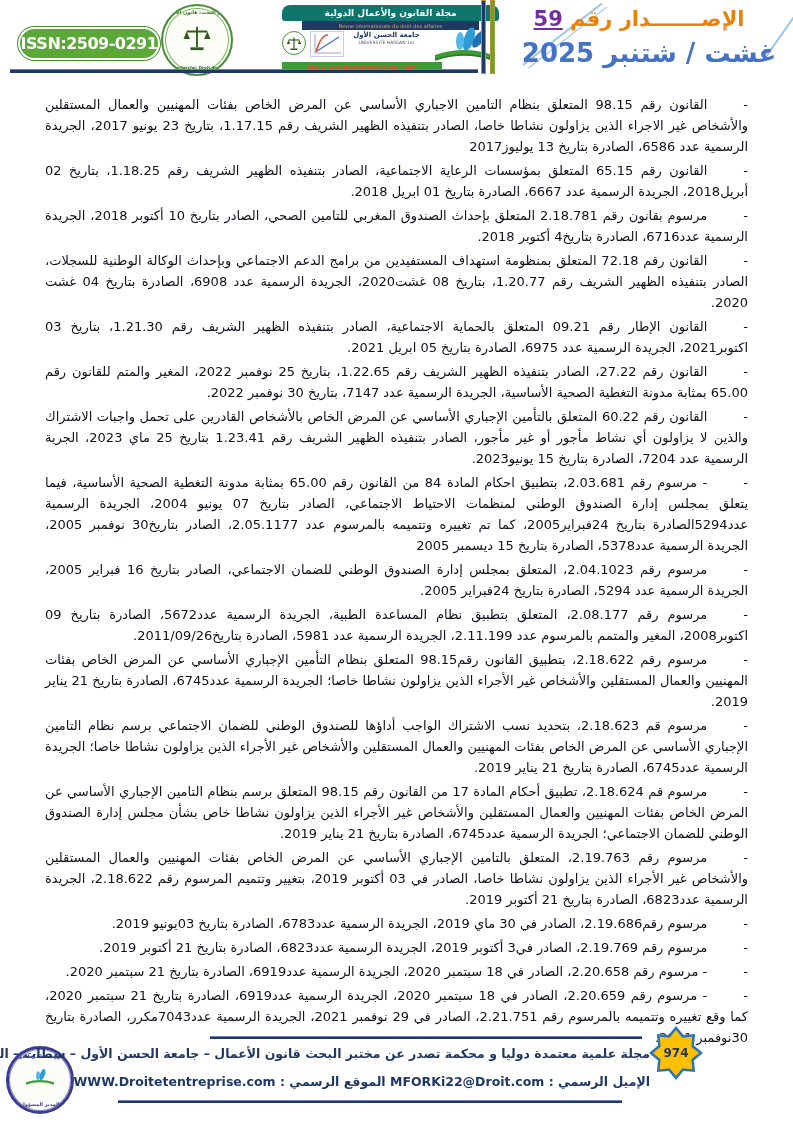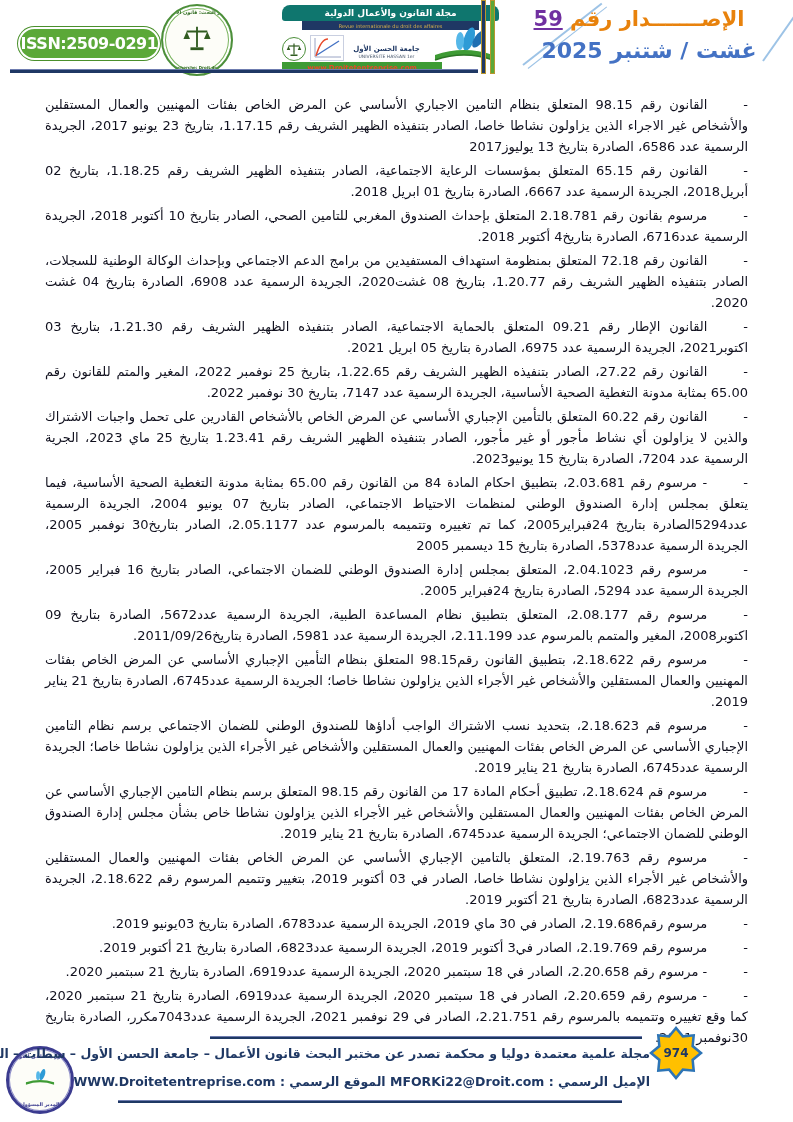--- a/index.html
+++ b/index.html
@@ -27,42 +27,42 @@
     border:2px solid #4c8f3a; box-shadow: inset 0 0 0 2px #fff, inset 0 0 0 3px #7ab45e; padding:3px 2px;}
   .seal .arc-text{ font-size:5px; color:#2f6b21; font-weight:bold; line-height:6px; white-space:nowrap; }
   .seal svg{ flex:0 0 auto; }
 
   .journal-logo{ position:absolute; left:278px; top:5px; width:225px; height:68px; }
   .jl-banner{ position:absolute; left:4px; top:0; right:4px; height:16px; background:#0f766e;
     border-radius:8px 8px 3px 3px; display:flex; align-items:center; justify-content:center;
     color:#fff; font-weight:bold; font-size:9px; }
   .jl-sub{ position:absolute; left:24px; top:16px; right:24px; height:9px; background:#1F3864;
     display:flex; align-items:center; justify-content:center; color:#d9b24a; font-size:5px; white-space:nowrap;}
-  .jl-mid{ position:absolute; left:4px; top:26px; right:4px; height:30px; display:flex; align-items:flex-end; gap:4px;}
+  .jl-mid{ position:absolute; left:4px; top:26px; right:4px; height:30px; display:flex; align-items:flex-start; gap:4px;}
   .jl-mini-seal{ width:24px; height:24px; border-radius:50%; border:1.5px solid #4c8f3a; background:#fff;
      display:flex; align-items:center; justify-content:center; flex:0 0 auto;}
   .jl-chart{ width:34px; height:26px; border:1px solid #c9cfe0; background:#fff; flex:0 0 auto; }
   .jl-univ{ flex:1; text-align:center; line-height:8px; }
   .jl-univ .ar{ font-size:7px; font-weight:bold; color:#1F3864; }
   .jl-univ .fr{ font-size:4.5px; color:#44546a; }
   .jl-book{ width:70px; height:34px; flex:0 0 auto; margin-top:-4px;}
   .jl-web{ position:absolute; left:4px; bottom:0; width:160px; height:11px; background:#3E9B35;
     display:flex; align-items:center; justify-content:center;
     color:#e8492a; font-weight:bold; font-size:7px; }
 
   .vbar{ position:absolute; top:0; height:74px; width:5px; border:1px solid #b8962e; }
   .vbar.navy{ left:481px; background:#1F3864; }
   .vbar.green{ left:490px; background:#5BA838; }
 
   .issue-block{ position:absolute; left:505px; top:0; width:288px; height:80px; direction:rtl; }
   .issue-line{ position:absolute; right:10px; top:7px; width:100%; text-align:center;
     font-size:21px; font-weight:bold; color:#E8820C; white-space:nowrap;}
   .issue-line .num{ color:#7030A0;text-decoration:underline; }
   .date-line{ position:absolute; right:0; top:38px; width:100%; text-align:center;
-    font-size:22px; font-weight:bold; color:#4472C4; white-space:nowrap;}
+    font-size:26px; font-weight:bold; color:#4472C4; white-space:nowrap;}
   .slash{ position:absolute; background:#9DC3E6; height:2px; transform-origin:left center; }
   .slash.s1{ left:18px; top:64px; width:100px; transform:rotate(-38deg); }
   .slash.s2{ left:23px; top:68px; width:100px; transform:rotate(-38deg); height:1px;}
   .slash.s3{ left:258px; top:60px; width:70px; transform:rotate(-55deg); }
   .header-rule{ position:absolute; left:10px; top:69px; width:468px; height:4px;
     background:#1F3864; border-top:1px solid #6f7db0; }
 
   
   .doc-body{ position:absolute; top:94px; left:45px; right:45px; direction:rtl; color:#10101e; }
   .doc-item{ margin-bottom:3px; }

